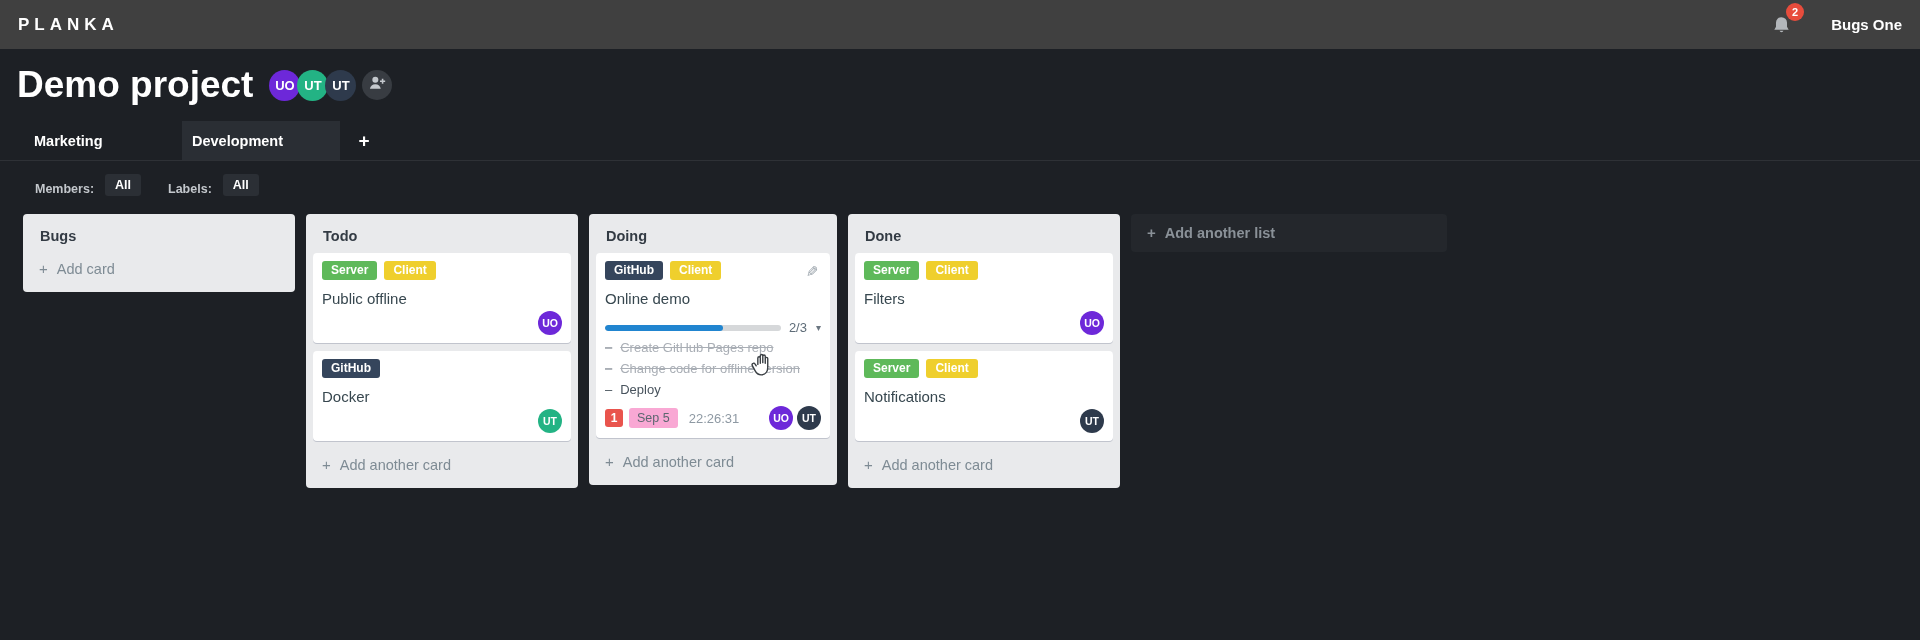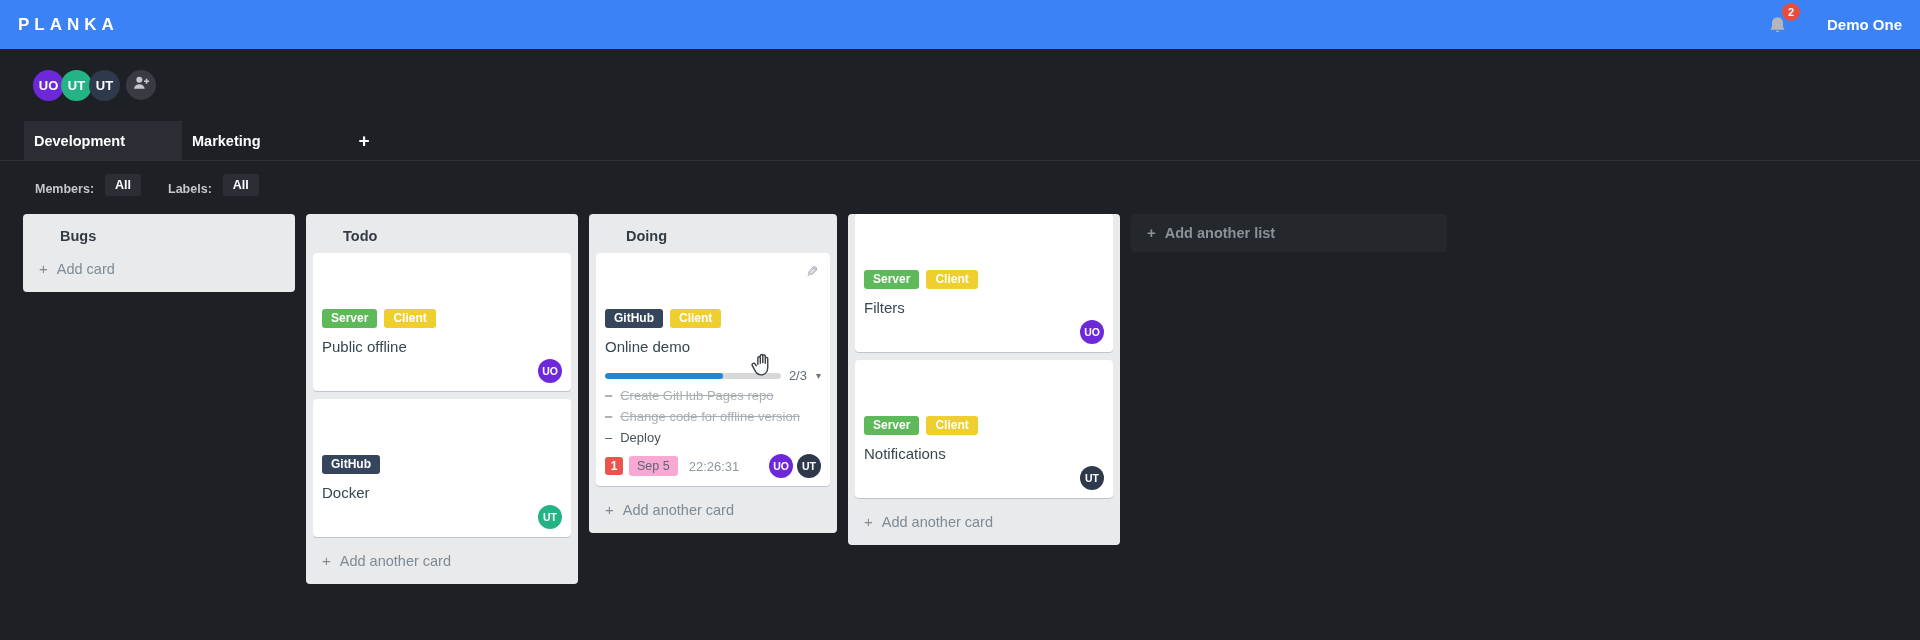--- a/index.html
+++ b/index.html
@@ -5,21 +5,21 @@
   * { box-sizing: border-box; }
   html,body { margin:0; padding:0; }
   body {
     width:1920px; height:640px; overflow:hidden; position:relative;
     background:#1d2025;
     font-family:"Liberation Sans","DejaVu Sans",sans-serif;
   }
 
   
   .topbar {
-    height:49px; background:#3b82f6;
+    height:49px; background:#404040;
     display:flex; align-items:center; justify-content:space-between;
     padding:0 16px 0 18px;
   }
   .logo { color:#fff; font-weight:bold; font-size:17px; letter-spacing:5px; cursor:pointer; }
   .topbar-right { display:flex; align-items:center; gap:38px; padding-right:2px; }
   .bell-wrap { position:relative; width:22px; height:24px; cursor:pointer; }
   .bell-badge {
     position:absolute; top:-10px; right:-11px; width:18px; height:18px;
     background:#e74c3c; color:#fff; border-radius:50%;
     font-size:11px; font-weight:bold;
@@ -66,32 +66,32 @@
   .filter-label.second { margin-left:27px; }
   .filter-value {
     background:#2b2f35; color:#fff; font-size:12.5px; font-weight:bold;
     padding:4px 10px; border-radius:3px; margin-left:11px; cursor:pointer;
   }
 
   
   .board { display:flex; align-items:flex-start; margin-top:18px; padding-left:23px; gap:11px; }
   .list { width:272px; background:#e9eaec; border-radius:4px; padding-bottom:5px; }
   .list.doing { width:248px; }
-  .list-title { font-size:14.5px; font-weight:bold; color:#333b44; padding:14px 17px 9px; cursor:pointer;margin-left:20px; }
+  .list-title { font-size:14.5px; font-weight:bold; color:#333b44; padding:14px 17px 9px; cursor:pointer; }
   .add-card {
     color:#7e8b94; font-size:14.5px; padding:8px 16px 10px;
     display:flex; align-items:center; gap:9px; cursor:pointer;
   }
   .plus { font-size:15px; line-height:14px; }
 
   .card {
     background:#fff; border-radius:4px; margin:0 7px 8px; padding:8px 9px;
     box-shadow:0 1px 0 rgba(9,30,66,0.18); position:relative; cursor:pointer;
   }
-  .labels { display:flex; gap:7px;margin-top:48px; }
+  .labels { display:flex; gap:7px; }
   .label {
     font-size:12px; font-weight:bold; color:#fff;
     padding:3px 9px 4px; border-radius:3px; line-height:12px;
   }
   .lb-green  { background:#5eb95a; }
   .lb-yellow { background:#efcf2d; }
   .lb-navy   { background:#35455c; }
   .card-title { font-size:15px; color:#37474f; margin-top:10px; }
   .card-avatars { display:flex; justify-content:flex-end; margin-top:4px; }
   .avatar.sm { width:24px; height:24px; font-size:10.5px; margin-left:-2px; }
@@ -134,44 +134,45 @@
   <div class="topbar-right">
     <div class="bell-wrap">
       <span>
         <svg width="21" height="24" viewBox="0 0 24 26">
           <path d="M12 4a6.3 6.3 0 0 0-6.3 6.3v4.6L3.8 18.4h16.4l-1.9-3.5v-4.6A6.3 6.3 0 0 0 12 4z" fill="#b3b7bb"></path>
           <path d="M9.8 19.6a2.3 2.3 0 0 0 4.4 0z" fill="#b3b7bb"></path>
         </svg>
       </span>
       <span class="bell-badge">2</span>
     </div>
-    <span class="username">Demo One</span>
+    <span class="username">Bugs One</span>
   </div>
 </div>
 
 <div class="project-header">
+  <h1 class="project-title">Demo project</h1>
   <div class="members">
     <span class="avatar lg av-purple">UO</span>
     <span class="avatar lg av-green">UT</span>
     <span class="avatar lg av-navy">UT</span>
     <span class="add-member">
       <span>
         <svg width="20" height="20" viewBox="0 0 24 24">
           <circle cx="10" cy="8.2" r="3.6" fill="#c4c8cd"></circle>
           <path d="M3.5 19c.5-3.6 3-5.6 6.5-5.6s6 2 6.5 5.6z" fill="#c4c8cd"></path>
           <path d="M18.7 6.8v6.2M15.6 9.9h6.2" stroke="#c4c8cd" stroke-width="1.9"></path>
         </svg>
       </span>
     </span>
   </div>
 </div>
 
 <div class="tabs">
+  <div class="tab">Marketing</div>
   <div class="tab active">Development</div>
-  <div class="tab">Marketing</div>
   <div class="tab-add">+</div>
 </div>
 
 <div class="filters">
   <span class="filter-label">Members:</span>
   <span class="filter-value">All</span>
   <span class="filter-label second">Labels:</span>
   <span class="filter-value">All</span>
 </div>
 
@@ -257,20 +258,21 @@
       </div>
     </div>
 
     <div class="add-card">
       <span class="plus">+</span>
       <span>Add another card</span>
     </div>
   </div>
 
   <div class="list">
+    <div class="list-title">Done</div>
 
     <div class="card">
       <div class="labels">
         <span class="label lb-green">Server</span>
         <span class="label lb-yellow">Client</span>
       </div>
       <div class="card-title">Filters</div>
       <div class="card-avatars">
         <span class="avatar sm av-purple">UO</span>
       </div>

